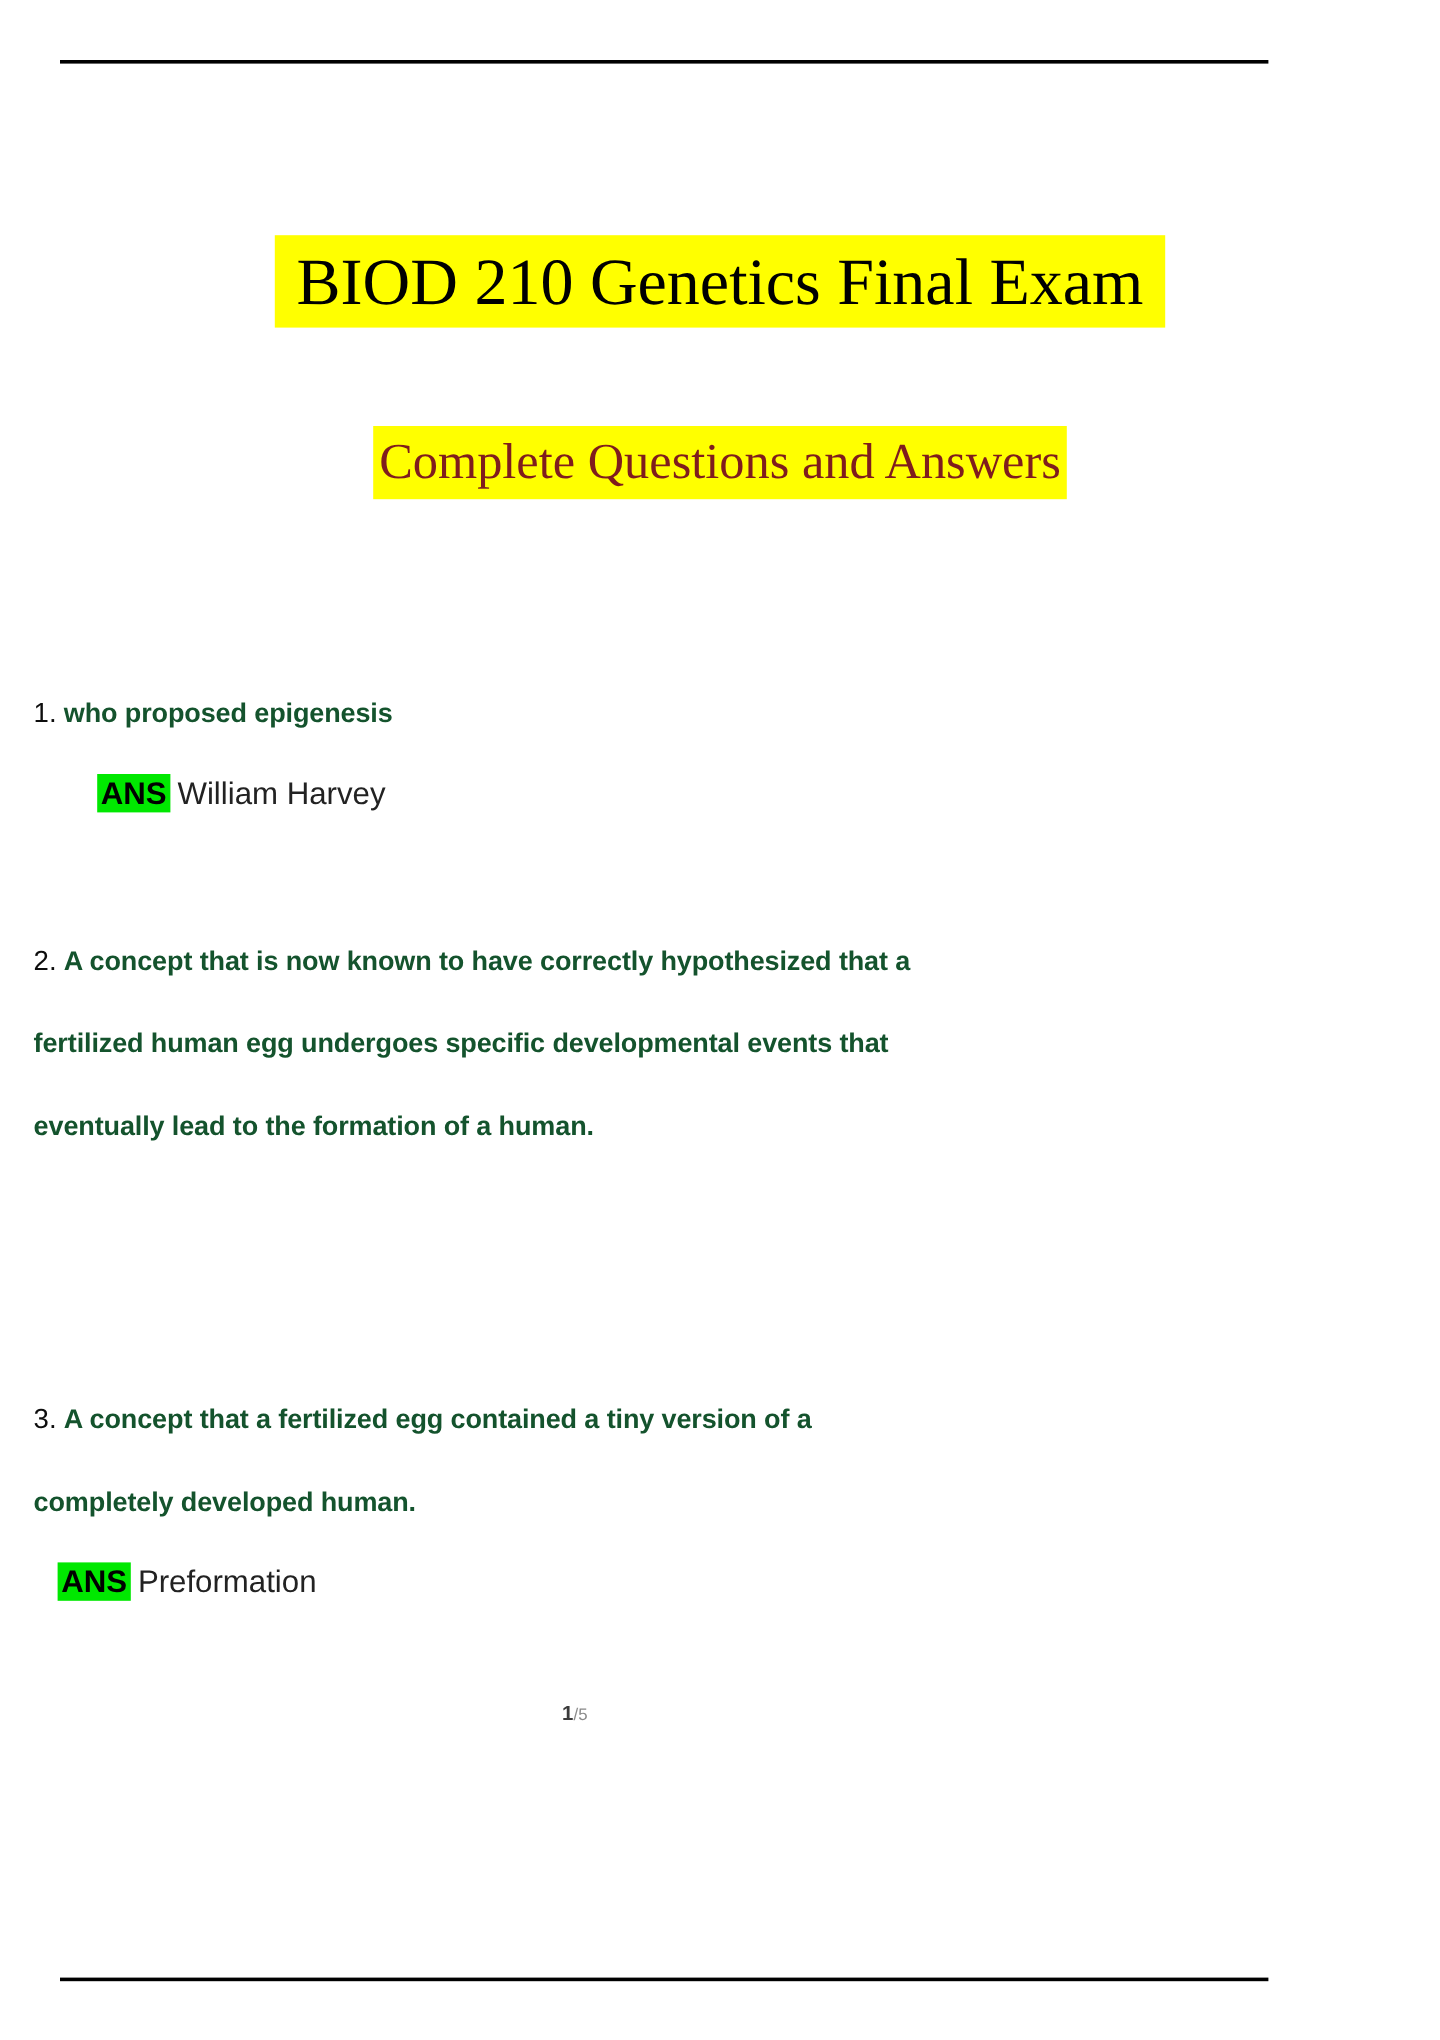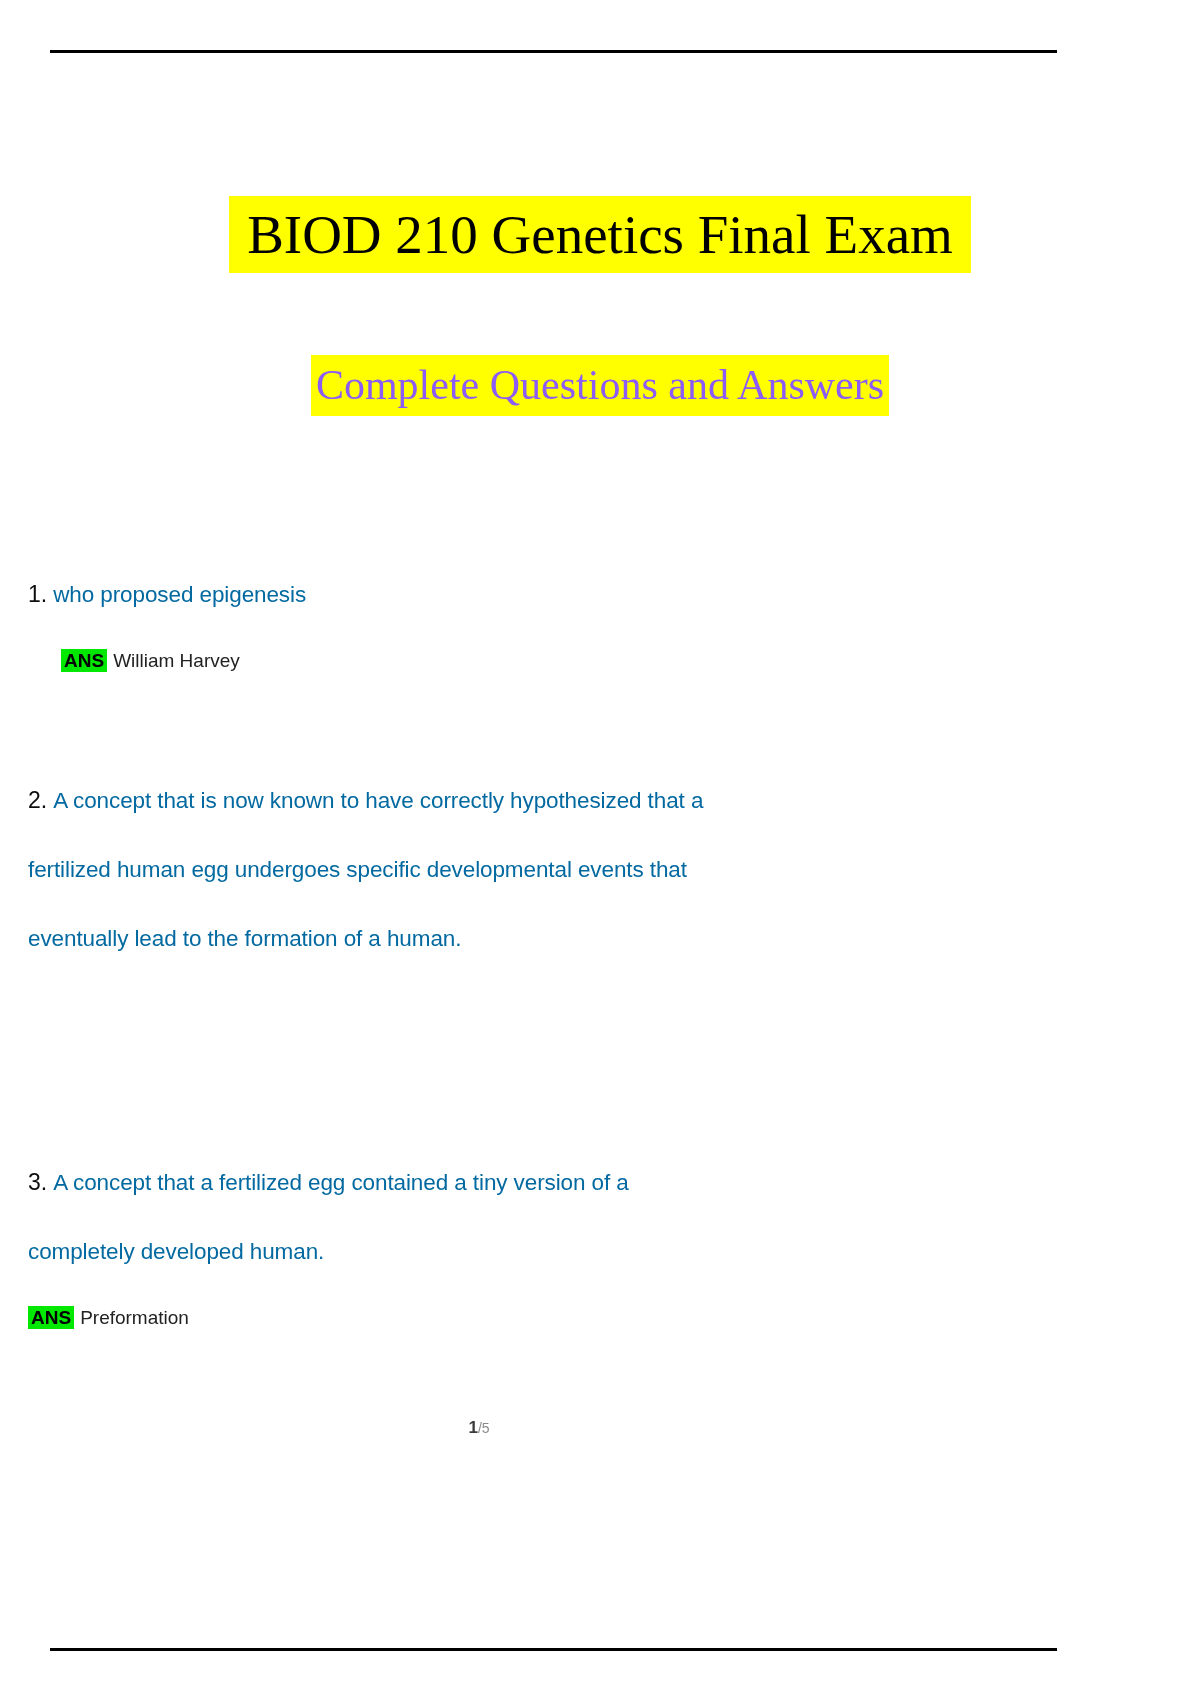--- a/index.html
+++ b/index.html
@@ -70,21 +70,21 @@
     top: 355px;
     width: 1200px;
     text-align: center;
   }
   .doc-subtitle {
     display: inline-block;
     font-family: "Liberation Serif", serif;
     font-size: 42px;
     line-height: 1.45;
     font-weight: 400;
-    color: #8b5cf6;
+    color: #7f1d1d;
     background: #ffff00;
     padding: 0 5px;
     white-space: nowrap;
   }
 
   
   .qa-list {
     position: absolute;
     left: 28px;
     top: 560px;
@@ -101,31 +101,32 @@
     color: #0d0d0d;
   }
   .q-num {
     font-weight: 400;
     font-size: 23px;
     flex: 0 0 auto;
     padding-right: 6px;
     color: #0d0d0d;
   }
   .q-text {
-    font-weight: 400;
+    font-weight: 700;
     letter-spacing: -0.1px;
-    color: #0369a1;
+    color: #14532d;
   }
 
   .a-line {
-    font-size: 19px;
+    font-size: 26px;
     line-height: 64px;
     font-weight: 400;
     color: #222222;
     white-space: nowrap;
+    margin-left: 20px;
   }
   .ans-tag {
     background: #00e800;
     font-weight: 700;
     color: #000000;
     padding: 1px 3px;
   }
   .a-text { padding-left: 6px; }
 
   

